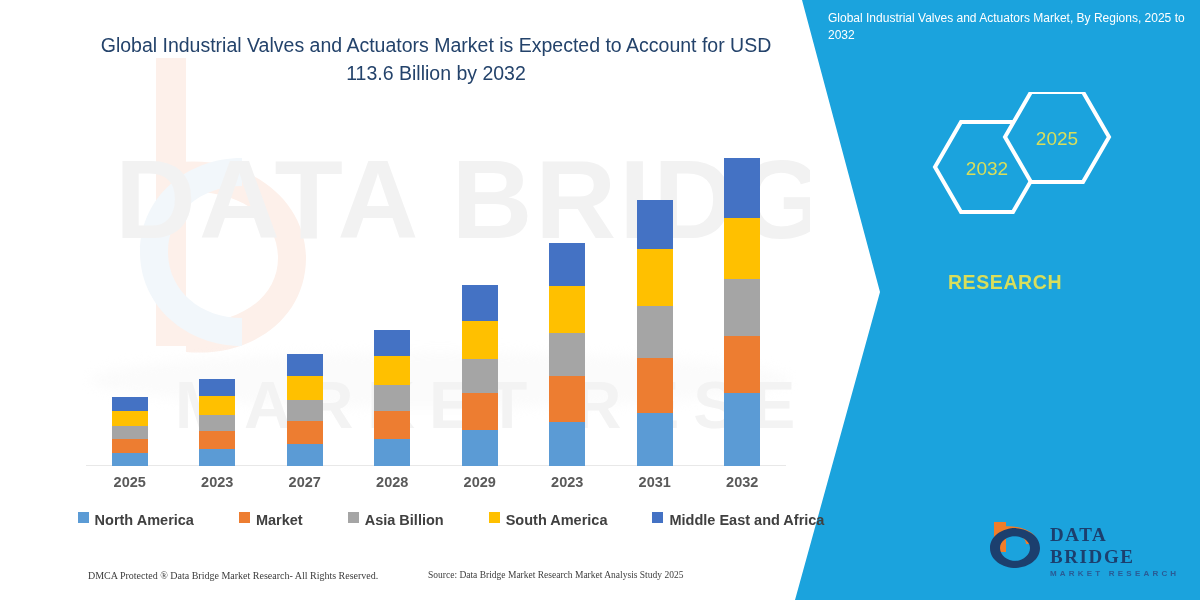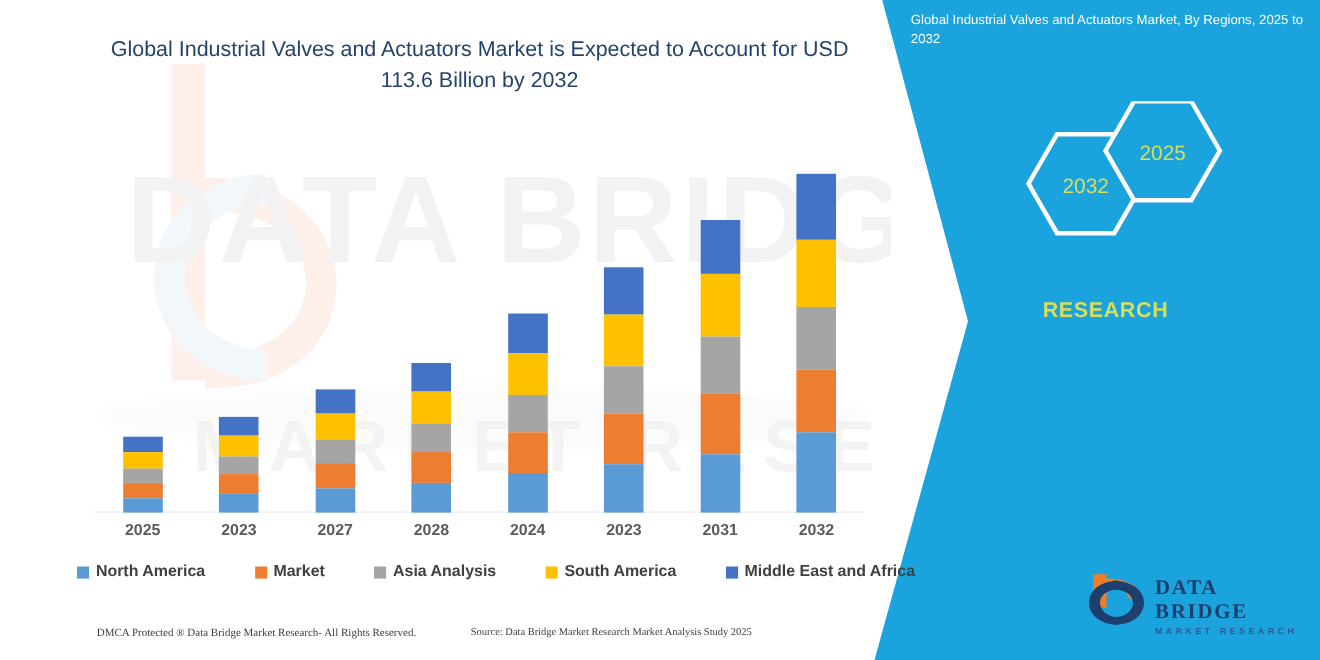--- a/index.html
+++ b/index.html
@@ -63,21 +63,21 @@
     position:absolute;left:86px;top:474px;width:700px;display:flex;
   }
   .xlabel{
     flex:1 1 0;text-align:center;font-size:14.5px;font-weight:700;color:#5a5a5a;
   }
 
   .legend{
     position:absolute;left:86px;top:512px;width:700px;
     display:flex;justify-content:center;align-items:center;gap:15px;
   }
-  .legend-item{display:flex;align-items:center;gap:6px;margin-left:30px;}
+  .legend-item{display:flex;gap:6px;margin-left:30px;}
   .legend-swatch{width:11px;height:11px;display:inline-block;}
   .legend-label{font-size:14.5px;font-weight:700;color:#404040;white-space:nowrap;}
 
   .footer{
     position:absolute;left:0;top:566px;width:800px;height:30px;
   }
   .foot-left{
     position:absolute;left:88px;top:4px;font-size:10px;color:#3d3d3d;
     font-family:"Liberation Serif", serif;
   }
@@ -216,38 +216,38 @@
         </div>
       </div>
   </div>
 </div>
 
 <div class="xlabels">
   <div class="xlabel">2025</div>
   <div class="xlabel">2023</div>
   <div class="xlabel">2027</div>
   <div class="xlabel">2028</div>
-  <div class="xlabel">2024</div>
+  <div class="xlabel">2029</div>
   <div class="xlabel">2023</div>
   <div class="xlabel">2031</div>
   <div class="xlabel">2032</div>
 </div>
 
 <div class="legend">
   <div class="legend-item">
     <span class="legend-swatch" style="background: rgb(91, 155, 213);"></span>
     <span class="legend-label">North America</span>
   </div>
   <div class="legend-item">
     <span class="legend-swatch" style="background: rgb(237, 125, 49);"></span>
     <span class="legend-label">Market</span>
   </div>
   <div class="legend-item">
     <span class="legend-swatch" style="background: rgb(165, 165, 165);"></span>
-    <span class="legend-label">Asia Analysis</span>
+    <span class="legend-label">Asia Billion</span>
   </div>
   <div class="legend-item">
     <span class="legend-swatch" style="background: rgb(255, 192, 0);"></span>
     <span class="legend-label">South America</span>
   </div>
   <div class="legend-item">
     <span class="legend-swatch" style="background: rgb(68, 114, 196);"></span>
     <span class="legend-label">Middle East and Africa</span>
   </div>
 </div>

